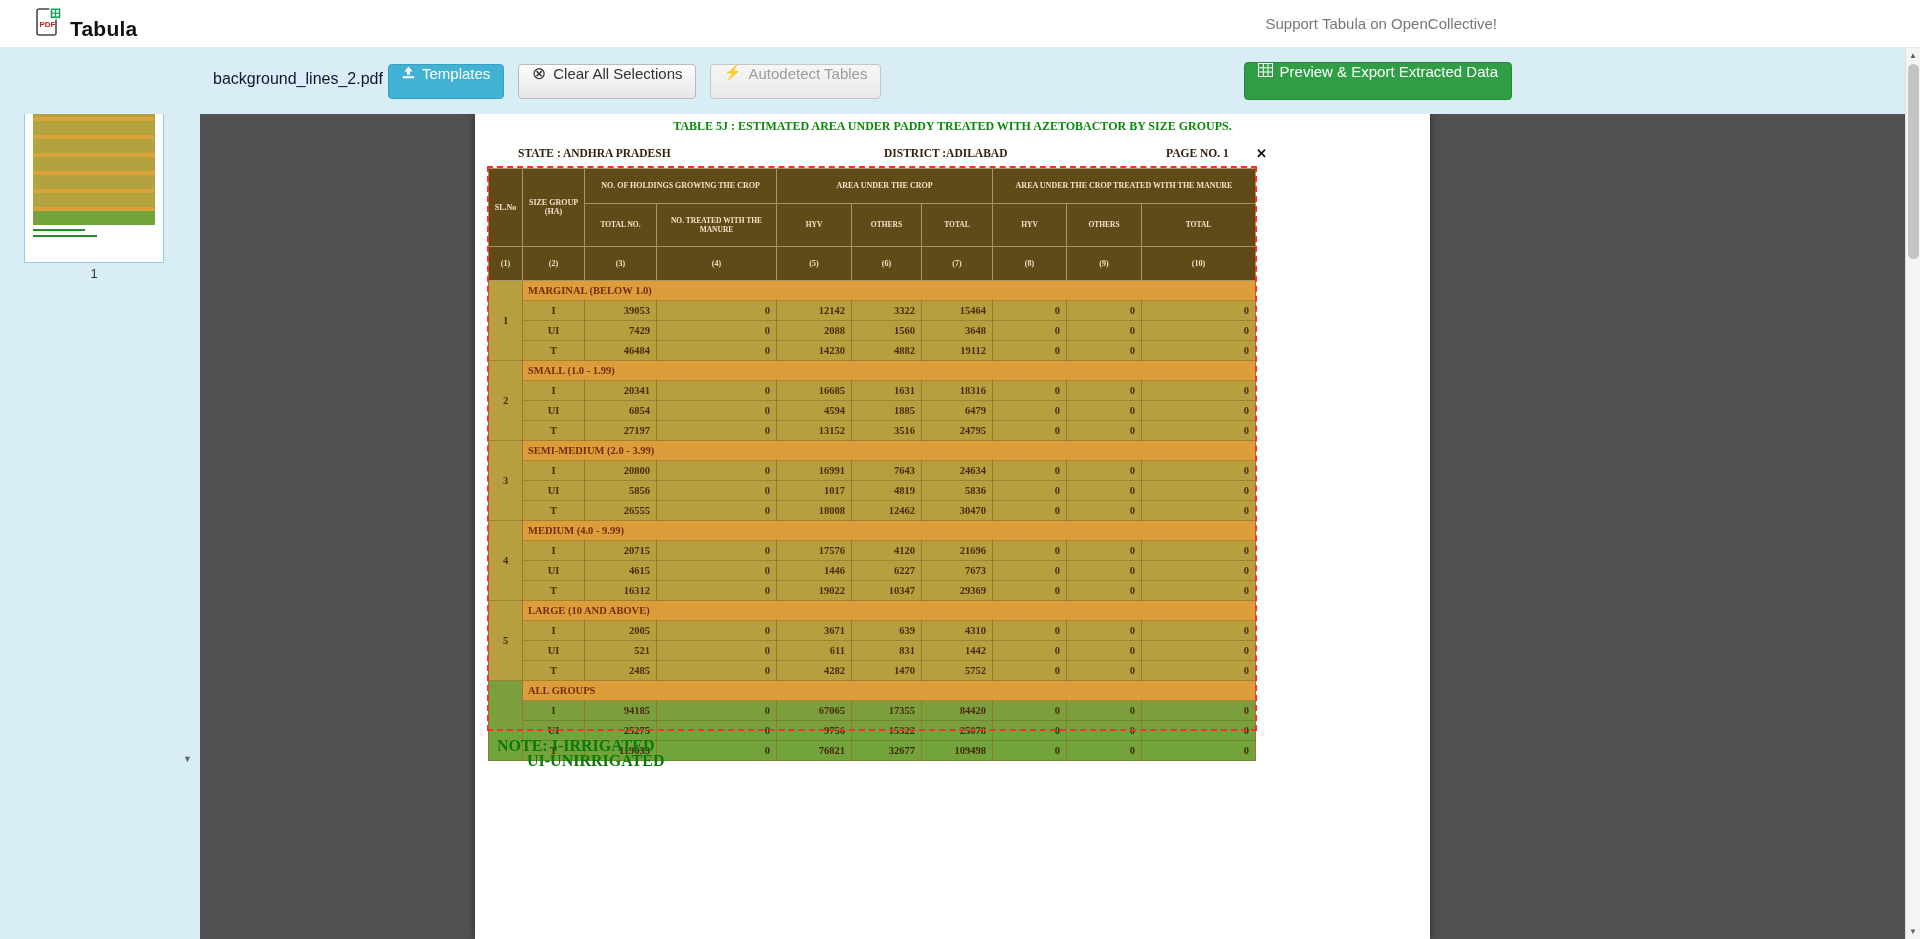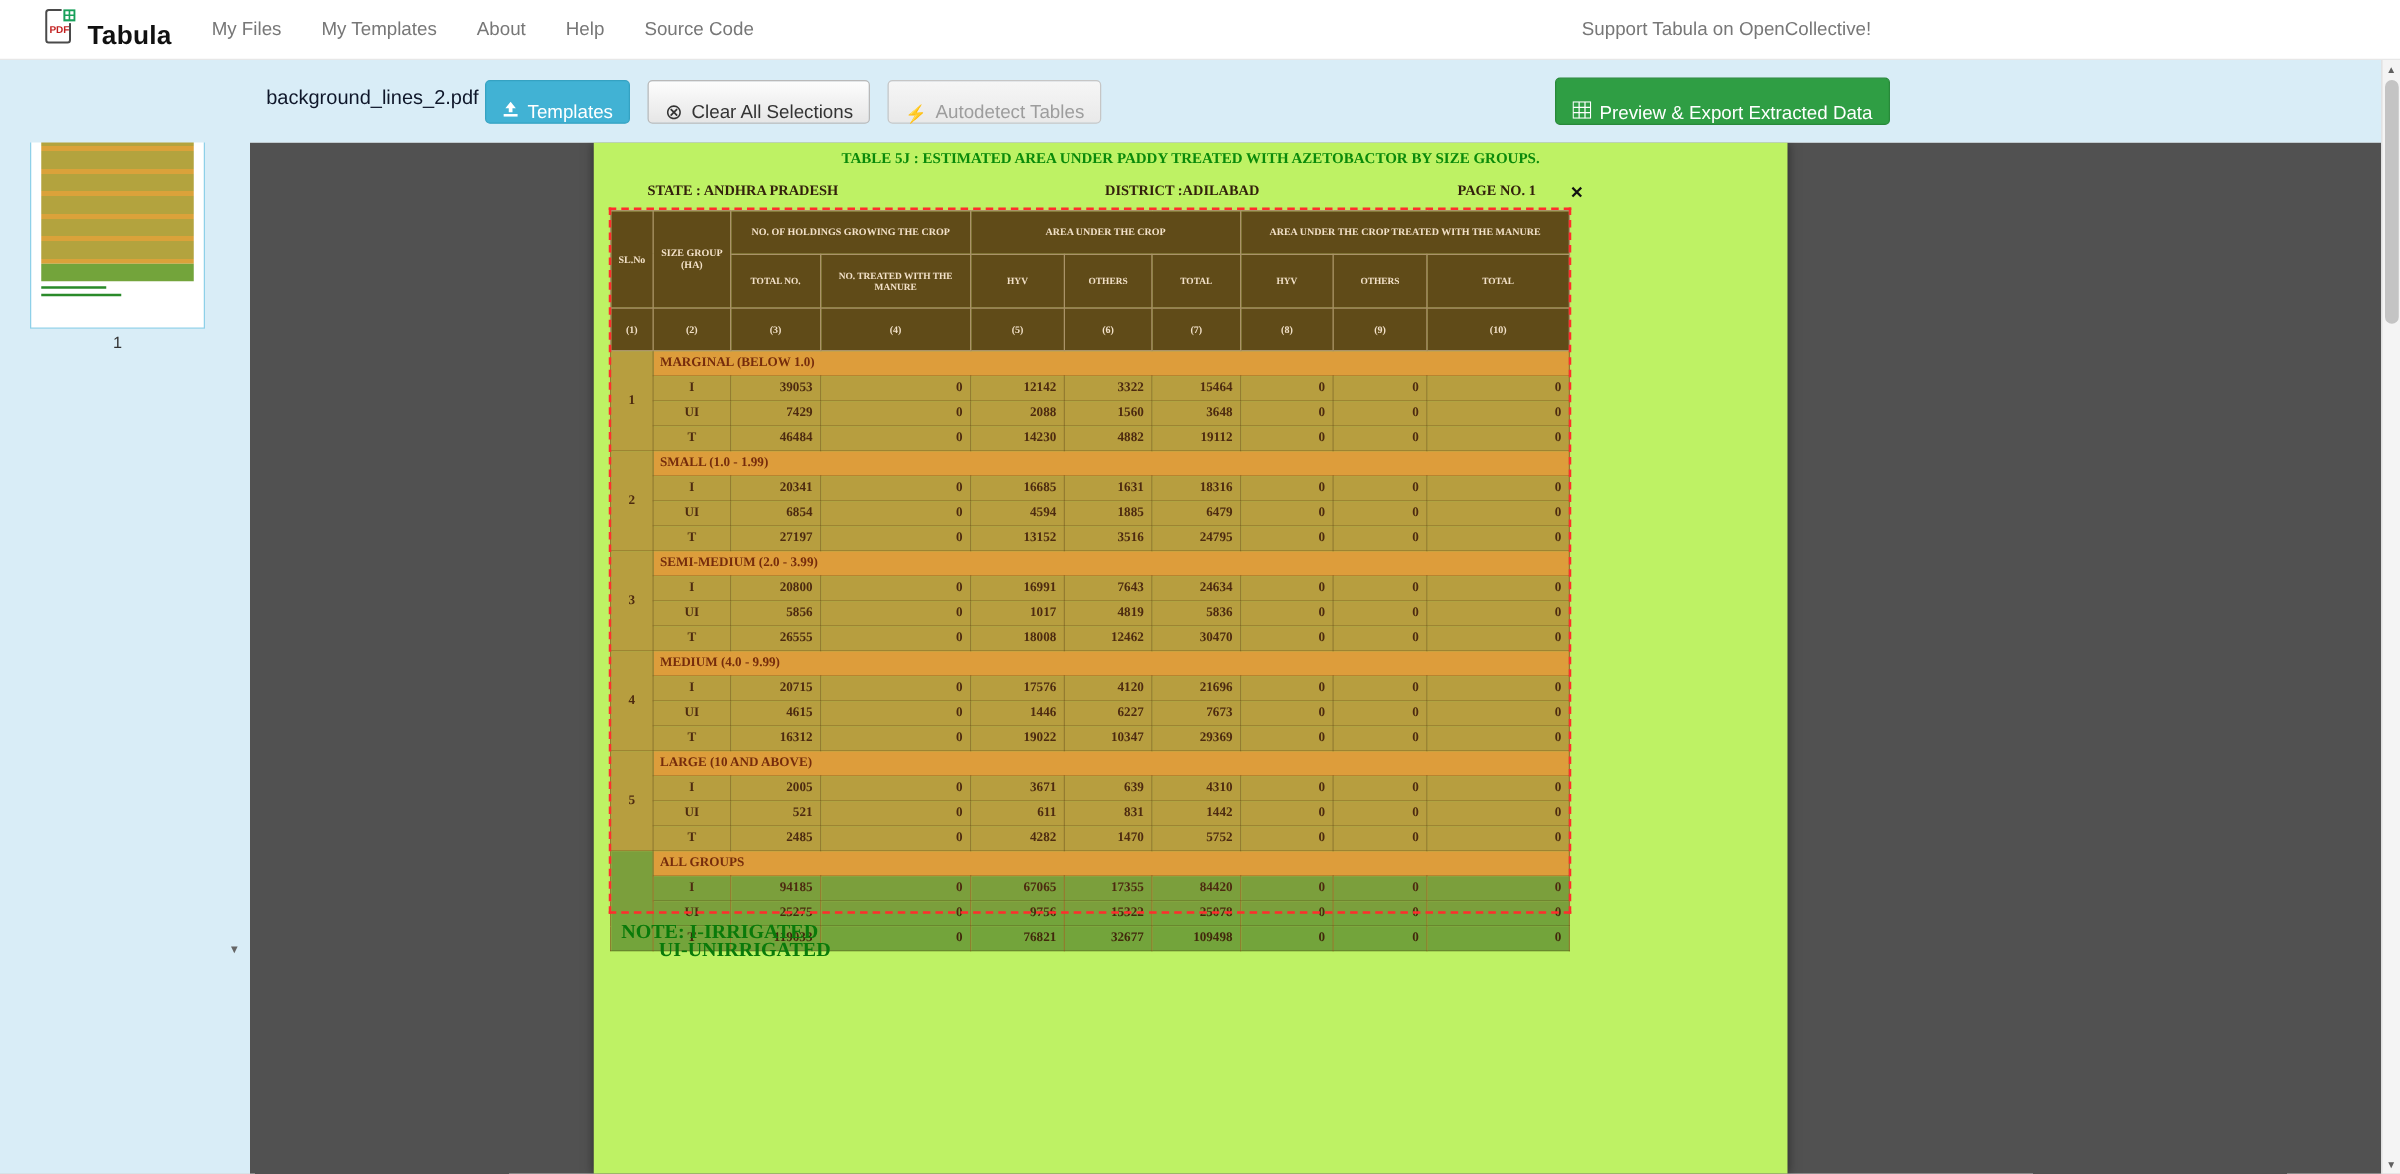--- a/index.html
+++ b/index.html
@@ -12,21 +12,21 @@
   .brand-wrap { display:flex; align-items:flex-end; margin-left:36px; gap:8px; cursor:pointer; }
   .brand { font-size:21px; font-weight:bold; color:#111; letter-spacing:.2px; }
   .nav-links { display:flex; gap:32px; margin-left:32px; }
   .nav-links a { font-size:15px; color:#777; text-decoration:none; cursor:pointer; }
   .support { position:absolute; right:423px; font-size:15px; color:#777; text-decoration:none; cursor:pointer; }
 
   
   .toolbar { position:absolute; left:0; top:48px; width:1920px; height:66px; background:#d9edf7; z-index:15; }
   .filename { position:absolute; left:213px; top:22px; font-size:16px; color:#0f172a; }
   .btn { position:absolute; top:16px; height:35px; border-radius:4px; font-size:15px;
-         display:flex; align-items:flex-end; gap:7px; padding:0 13px; cursor:pointer; border:1px solid transparent; }
+         display:flex; align-items:flex-start; gap:7px; padding:0 13px; cursor:pointer; border:1px solid transparent; }
   .btn-templates { left:388px; background:#41b2d4; border-color:#35a2c2; color:#fff; }
   .btn-clear { left:518px; background:linear-gradient(#fdfdfd,#e6e6e6); border-color:#b9b9b9; color:#333; }
   .btn-autodetect { left:710px; background:linear-gradient(#f6f6f6,#e9e9e9); border-color:#c6c6c6; color:#9d9d9d; cursor:not-allowed; }
   .btn-export { right:408px; top:14px; height:38px; background:#2f9e44; border-color:#28893a; color:#fff; }
   .icon-x { font-size:17px; line-height:1; color:#333; }
   .icon-bolt { font-size:14px; line-height:1; color:#9d9d9d; }
 
   
   .sidebar { position:absolute; left:0; top:48px; width:200px; height:891px; background:#d9edf7; z-index:10; }
   .close-x { position:absolute; left:6px; top:30px; font-size:13px; font-weight:bold; color:#444; cursor:pointer; }
@@ -37,21 +37,21 @@
   .t-body { height:112px; background:repeating-linear-gradient(180deg,#dba23a 0px,#dba23a 4px,#b3a33e 4px,#b3a33e 18px); }
   .t-green { height:14px; background:#73a43b; }
   .t-note { height:2px; background:#2a8a2a; margin-top:4px; }
   .page-num { position:absolute; left:24px; top:218px; width:140px; text-align:center; font-size:13px; color:#333; }
   .sb-arrow { position:absolute; font-size:9px; color:#666; cursor:pointer; line-height:1; }
   .sidebar .up { left:183px; top:6px; }
   .sidebar .down { left:183px; top:707px; }
 
   
   .main { position:absolute; left:200px; top:114px; width:1705px; height:825px; background:#515151; z-index:5; }
-  .page { position:absolute; left:275px; top:0; width:955px; height:825px; background:#bef264;
+  .page { position:absolute; left:275px; top:0; width:955px; height:825px; background:#ffffff;
           box-shadow:0 0 8px rgba(0,0,0,.5); font-family:"Liberation Serif", serif; }
   .pdf-title { position:absolute; left:0; top:5px; width:100%; text-align:center;
                font-size:12px; font-weight:bold; color:#0a8a0a; }
   .meta { position:absolute; top:33px; font-size:11.5px; font-weight:bold; color:#33210c; }
   .meta-state { left:43px; } .meta-district { left:409px; } .meta-page { left:691px; }
 
   
   .pdftable { position:absolute; left:13px; top:54px; width:767px; border-collapse:collapse; table-layout:fixed; }
   .pdftable th { background:#574b15; color:#f2ead0; font-size:8px; font-weight:bold;
                  border:1px solid #a5976a; text-align:center; line-height:1.2; padding:12px 2px; }
@@ -93,27 +93,20 @@
         <text x="3.5" y="20" font-size="8" font-weight="bold" fill="#c21f1f">PDF</text>
         <rect x="14" y="0.8" width="11" height="11" fill="#18a05a" stroke="#fff" stroke-width="1.4"></rect>
         <rect x="16.3" y="3" width="2.6" height="2.6" fill="#fff"></rect>
         <rect x="20.2" y="3" width="2.6" height="2.6" fill="#fff"></rect>
         <rect x="16.3" y="6.8" width="2.6" height="2.6" fill="#fff"></rect>
         <rect x="20.2" y="6.8" width="2.6" height="2.6" fill="#fff"></rect>
       </svg>
     </span>
     <span class="brand">Tabula</span>
   </div>
-  <nav class="nav-links">
-    <a>My Files</a>
-    <a>My Templates</a>
-    <a>About</a>
-    <a>Help</a>
-    <a>Source Code</a>
-  </nav>
   <a class="support">Support Tabula on OpenCollective!</a>
 </div>
 
 <div class="toolbar">
   <span class="filename">background_lines_2.pdf</span>
 
   <button class="btn btn-templates">
     <span>
       <svg width="13" height="13" viewBox="0 0 14 14">
           <path d="M7 0.5 L11.5 6 H8.6 V9.5 H5.4 V6 H2.5 Z" fill="#fff"></path>

